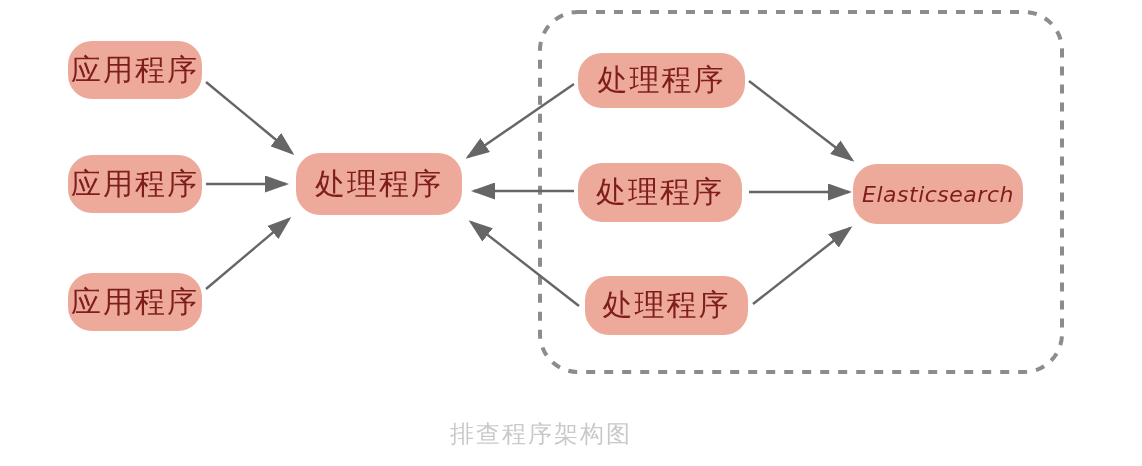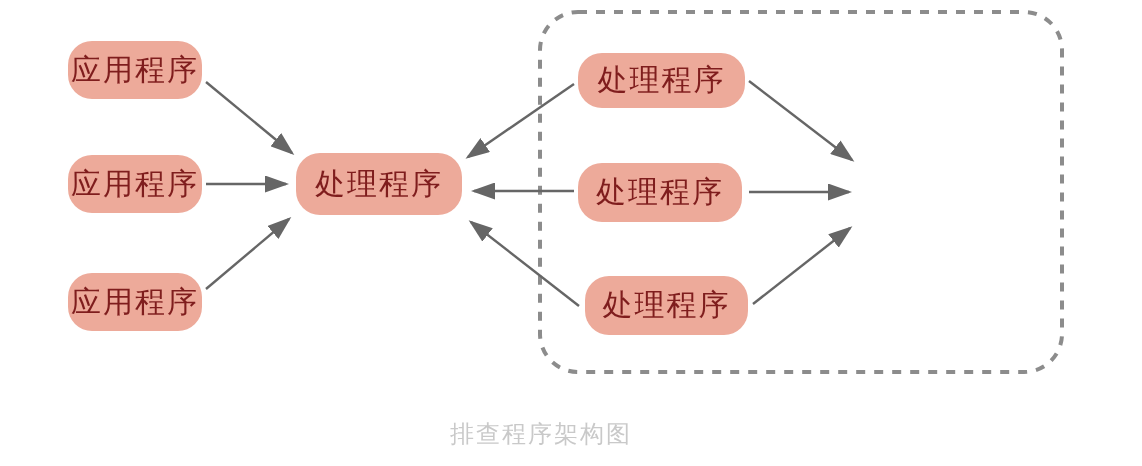--- a/index.html
+++ b/index.html
@@ -94,16 +94,19 @@
   <div class="node w1">
     <span>处理程序</span>
   </div>
   <div class="node w2">
     <span>处理程序</span>
   </div>
   <div class="node w3">
     <span>处理程序</span>
   </div>
 
+  <div class="node es">
+    <span>Elasticsearch</span>
+  </div>
 
   <div class="caption">排查程序架构图</div>
 
 </div>
 
 </body></html>

